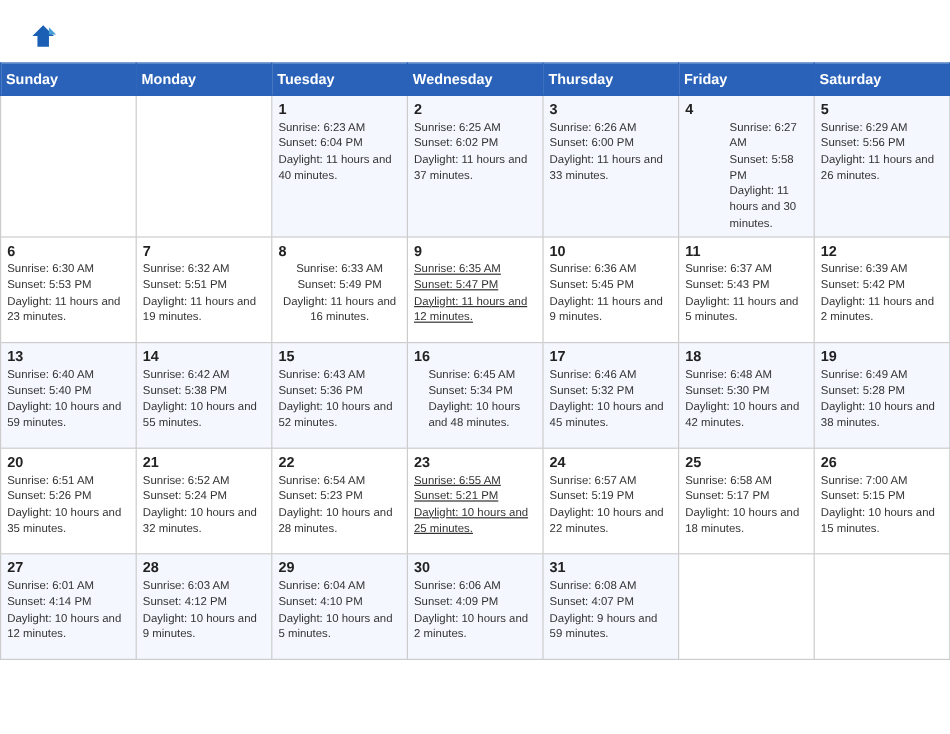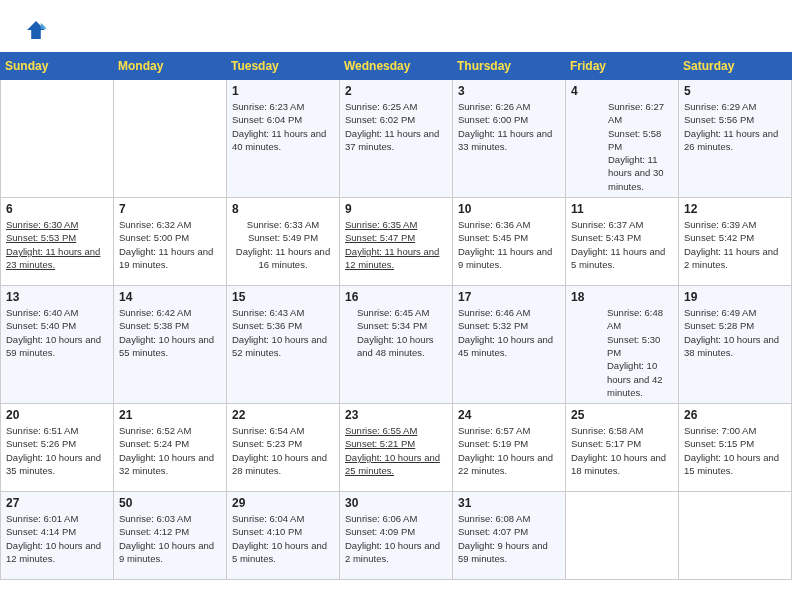--- a/index.html
+++ b/index.html
@@ -49,21 +49,21 @@
       color: #555;
       margin-top: 2px;
     }
     .calendar-table {
       width: 100%;
       border-collapse: collapse;
       table-layout: fixed;
     }
     .calendar-table thead tr th {
       background: #2962b8;
-      color: #fde047;
+      color: #ffffff;
       font-size: 12px;
       font-weight: bold;
       padding: 6px 4px;
       text-align: left;
       border: 1px solid #2962b8;
     }
     .calendar-table tbody tr td {
       border: 1px solid #ccc;
       vertical-align: top;
       padding: 4px 5px;
@@ -158,28 +158,28 @@
         <td>
           <span class="day-num">5</span>
           <div class="day-info" style="white-space: pre-line;">Sunrise: 6:29 AM
 Sunset: 5:56 PM
 Daylight: 11 hours and 26 minutes.</div>
         </td>
       </tr>
       <tr>
         <td>
           <span class="day-num">6</span>
-          <div class="day-info" style="white-space: pre-line; text-decoration: underline;">Sunrise: 6:30 AM
+          <div class="day-info" style="white-space: pre-line;">Sunrise: 6:30 AM
 Sunset: 5:53 PM
 Daylight: 11 hours and 23 minutes.</div>
         </td>
         <td>
           <span class="day-num">7</span>
           <div class="day-info" style="white-space: pre-line;">Sunrise: 6:32 AM
-Sunset: 5:00 PM
+Sunset: 5:51 PM
 Daylight: 11 hours and 19 minutes.</div>
         </td>
         <td>
           <span class="day-num">8</span>
           <div class="day-info" style="white-space: pre-line; text-align: center;">Sunrise: 6:33 AM
 Sunset: 5:49 PM
 Daylight: 11 hours and 16 minutes.</div>
         </td>
         <td>
           <span class="day-num">9</span>
@@ -232,21 +232,21 @@
 Daylight: 10 hours and 48 minutes.</div>
         </td>
         <td>
           <span class="day-num">17</span>
           <div class="day-info" style="white-space: pre-line;">Sunrise: 6:46 AM
 Sunset: 5:32 PM
 Daylight: 10 hours and 45 minutes.</div>
         </td>
         <td>
           <span class="day-num">18</span>
-          <div class="day-info" style="white-space: pre-line; margin-left: 36px;">Sunrise: 6:48 AM
+          <div class="day-info" style="white-space: pre-line;">Sunrise: 6:48 AM
 Sunset: 5:30 PM
 Daylight: 10 hours and 42 minutes.</div>
         </td>
         <td>
           <span class="day-num">19</span>
           <div class="day-info" style="white-space: pre-line;">Sunrise: 6:49 AM
 Sunset: 5:28 PM
 Daylight: 10 hours and 38 minutes.</div>
         </td>
       </tr>
@@ -295,21 +295,21 @@
         </td>
       </tr>
       <tr>
         <td>
           <span class="day-num">27</span>
           <div class="day-info" style="white-space: pre-line;">Sunrise: 6:01 AM
 Sunset: 4:14 PM
 Daylight: 10 hours and 12 minutes.</div>
         </td>
         <td>
-          <span class="day-num">50</span>
+          <span class="day-num">28</span>
           <div class="day-info" style="white-space: pre-line;">Sunrise: 6:03 AM
 Sunset: 4:12 PM
 Daylight: 10 hours and 9 minutes.</div>
         </td>
         <td>
           <span class="day-num">29</span>
           <div class="day-info" style="white-space: pre-line;">Sunrise: 6:04 AM
 Sunset: 4:10 PM
 Daylight: 10 hours and 5 minutes.</div>
         </td>

